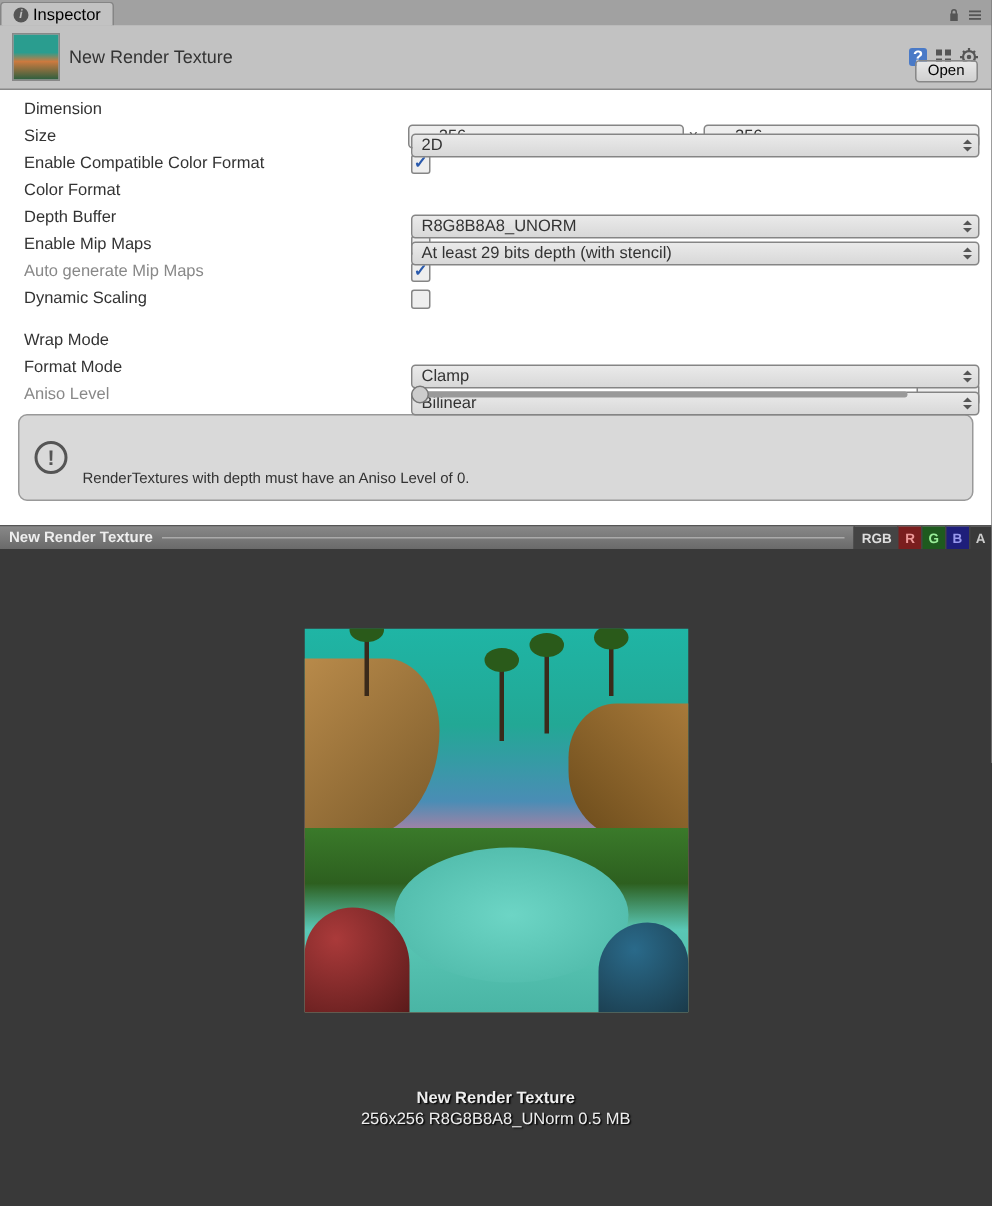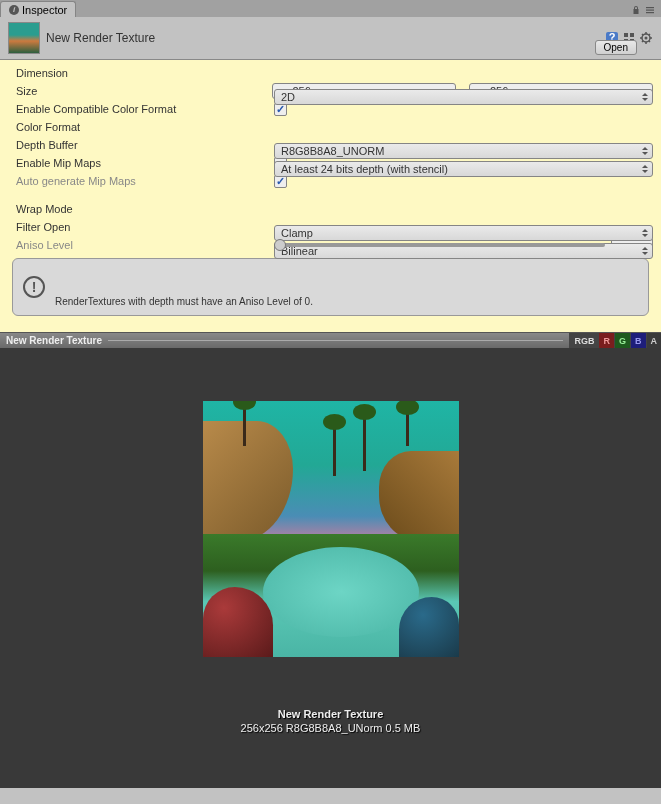--- a/index.html
+++ b/index.html
@@ -11,24 +11,24 @@
 .tab-icon { width: 10px; height: 10px; border-radius: 50%; background: #555; color: #c2c2c2; font-size: 8px; display: flex; align-items: center; justify-content: center; font-weight: bold; font-style: italic; }
 .tab-right { margin-left: auto; display: flex; gap: 4px; padding-right: 6px; padding-bottom: 2px; }
 .tab-right-icon { width: 10px; height: 10px; color: #444; font-size: 10px; }
 
 
 .header { background: #c2c2c2; padding: 5px 8px; display: flex; align-items: center; gap: 6px; border-bottom: 1px solid #888; }
 .thumb { width: 32px; height: 32px; border: 1px solid #888; background: linear-gradient(to bottom, #2a9d8f 0%, #2a9d8f 40%, #cc7a3f 60%, #2d5f3f 100%); }
 .title { font-size: 12px; color: #333; flex: 1; }
 .hdr-icons { display: flex; gap: 3px; align-items: flex-start; }
 .hdr-icon { width: 14px; height: 14px; }
-.open-btn { background: linear-gradient(#e8e8e8,#d0d0d0); border: 1px solid #888; border-radius: 3px; padding: 1px 8px; font-size: 10px; position: absolute; right: 24px; top: 40px; }
-
-
-.props { background: #fef9c3; padding: 4px 0 8px 0; }
+.open-btn { background: linear-gradient(#e8e8e8,#d0d0d0); border: 1px solid #888; border-radius: 3px; padding: 1px 8px; font-size: 10px; position: absolute; right: 9px; top: 40px; }
+
+
+.props { background: #ffffff; padding: 4px 0 8px 0; }
 .row { display: flex; align-items: center; padding: 1px 8px 1px 16px; height: 18px; }
 .label { width: 258px; color: #333; }
 .label.disabled { color: #888; }
 .field { flex: 1; }
 .dropdown { width: 100%; background: linear-gradient(#eaeaea,#d8d8d8); border: 1px solid #858585; border-radius: 3px; padding: 1px 6px; position: relative; color: #333; height: 16px; display: flex; align-items: center; margin-top: 48px; }
 .dropdown::after { content: ""; position: absolute; right: 4px; top: 3px; width: 0; height: 0; border-left: 3px solid transparent; border-right: 3px solid transparent; border-bottom: 3px solid #555; }
 .dropdown::before { content: ""; position: absolute; right: 4px; bottom: 3px; width: 0; height: 0; border-left: 3px solid transparent; border-right: 3px solid transparent; border-top: 3px solid #555; }
 .textfield { background: #eee; border: 1px solid #858585; border-radius: 3px; padding: 1px 20px; color: #333; height: 16px; }
 .size-group { display: flex; gap: 4px; align-items: center; flex: 1; }
 .size-group .textfield { flex: 1; }
@@ -146,46 +146,52 @@
   </div>
   <div class="row">
     <div class="label">Color Format</div>
     <div class="field">
         <div class="dropdown">R8G8B8A8_UNORM</div>
       </div>
   </div>
   <div class="row">
     <div class="label">Depth Buffer</div>
     <div class="field">
-        <div class="dropdown">At least 24 bits depth (with stencil)</div>
+        <div class="dropdown">At least 29 bits depth (with stencil)</div>
       </div>
   </div>
   <div class="row">
     <div class="label">Enable Mip Maps</div>
     <div class="field">
         <div class="checkbox"></div>
       </div>
   </div>
   <div class="row">
     <div class="label disabled">Auto generate Mip Maps</div>
     <div class="field">
         <div class="checkbox checked"></div>
       </div>
   </div>
+  <div class="row">
+    <div class="label">Dynamic Scaling</div>
+    <div class="field">
+        <div class="checkbox"></div>
+      </div>
+  </div>
 
   <div class="gap"></div>
 
   <div class="row">
     <div class="label">Wrap Mode</div>
     <div class="field">
         <div class="dropdown">Clamp</div>
       </div>
   </div>
   <div class="row">
-    <div class="label">Filter Open</div>
+    <div class="label">Format Mode</div>
     <div class="field">
         <div class="dropdown">Bilinear</div>
       </div>
   </div>
   <div class="row">
     <div class="label disabled">Aniso Level</div>
     <div class="slider-wrap">
       <div class="slider">
           <div class="slider-thumb"></div>
         </div>

